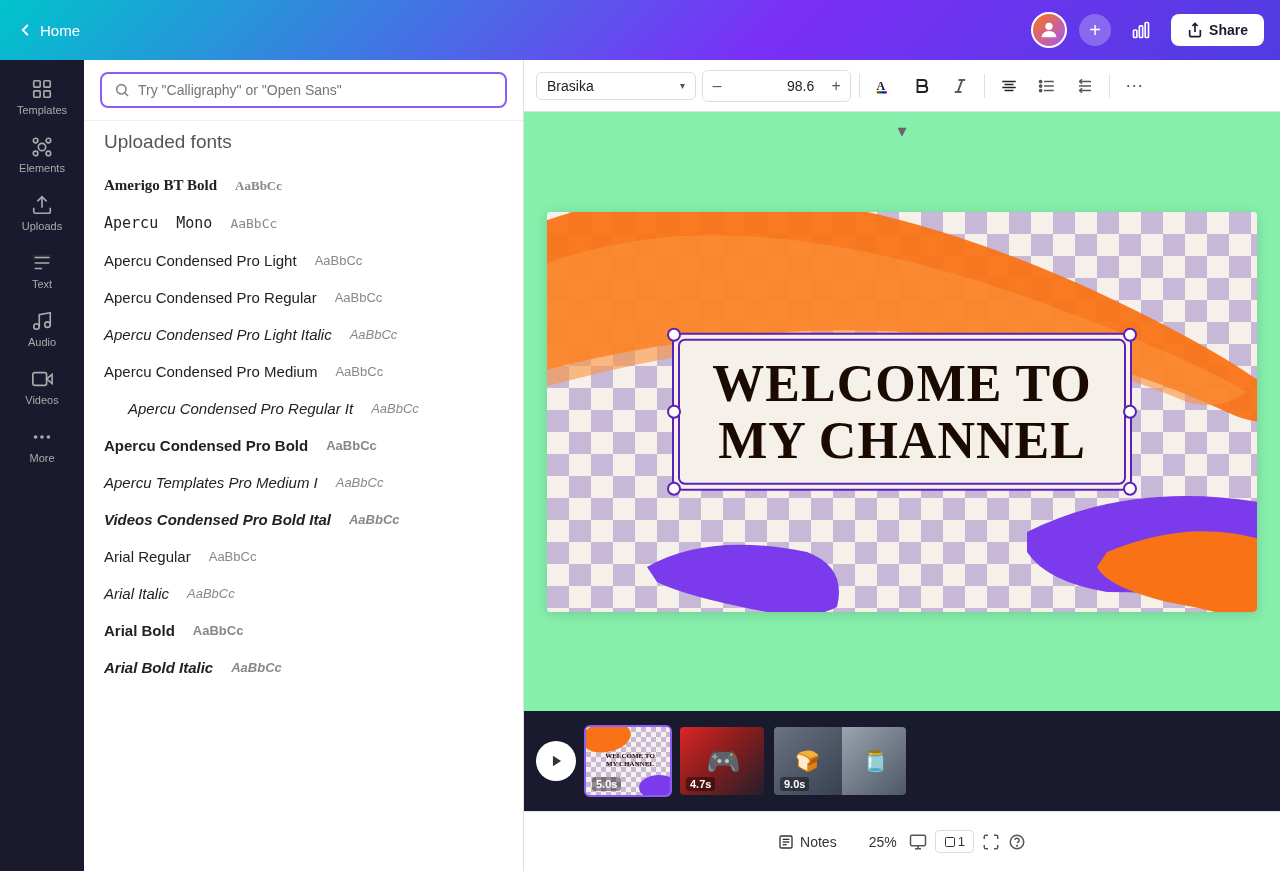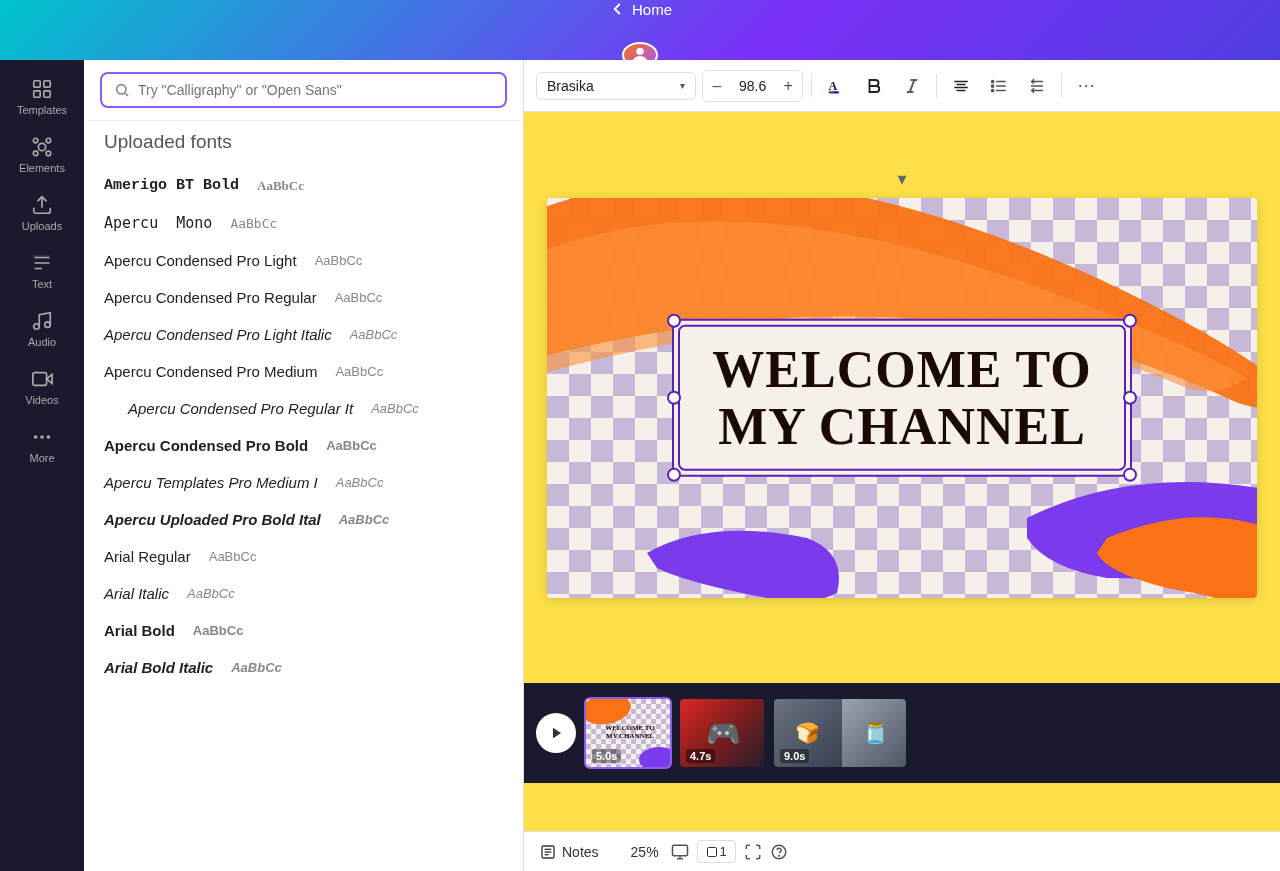--- a/index.html
+++ b/index.html
@@ -2,21 +2,21 @@
 <html><head>
   <meta charset="utf-8">
   <style>
     * { box-sizing: border-box; margin: 0; padding: 0; }
     body { width: 1280px; height: 871px; overflow: hidden; font-family: -apple-system, BlinkMacSystemFont, 'Segoe UI', sans-serif; display: flex; flex-direction: column; background: #f0f0f0; }
 
     
     .header {
       height: 60px;
       background: linear-gradient(135deg, #00c4cc 0%, #7b2ff7 60%, #4f3de0 100%);
-      display: flex; align-items: center; padding: 0 16px; gap: 12px; flex-shrink: 0; flex-direction: column;
+      display: flex; align-items: center; padding: 0 16px; gap: 12px; flex-shrink: 0;
     }
     .header-home-btn {
       display: flex; align-items: center; gap: 6px; color: white; font-size: 15px; font-weight: 500; cursor: pointer; background: none; border: none;
     }
     .header-home-btn svg { width: 18px; height: 18px; fill: white; }
     .header-spacer { flex: 1; }
     .avatar-placeholder {
       width: 36px; height: 36px; border-radius: 50%; background: linear-gradient(135deg, #f97316, #a855f7);
       display: flex; align-items: center; justify-content: center; color: white; font-weight: bold; font-size: 14px;
       border: 2px solid white;
@@ -71,41 +71,41 @@
     .font-list { flex: 1; overflow-y: auto; padding: 4px 0; }
     .font-list::-webkit-scrollbar { width: 4px; }
     .font-list::-webkit-scrollbar-thumb { background: #ddd; border-radius: 4px; }
     .font-item {
       display: flex; align-items: center; padding: 10px 20px; cursor: pointer; gap: 12px;
     }
     .font-name { font-size: 15px; color: #222; margin-right: 6px; }
     .font-preview { font-size: 13px; color: #888; }
 
     
-    .canvas-area { flex: 1; display: flex; flex-direction: column; background: #fde047; overflow: hidden; gap: 48px; }
+    .canvas-area { flex: 1; display: flex; flex-direction: column; background: #86efac; overflow: hidden; }
 
     
     .toolbar {
       height: 52px; background: white; display: flex; align-items: center; padding: 0 12px; gap: 6px;
       border-bottom: 1px solid #e0e0e0; flex-shrink: 0;
     }
     .toolbar-font-select {
       display: flex; align-items: center; gap: 6px; border: 1px solid #ddd; border-radius: 6px;
       padding: 5px 10px; cursor: pointer; min-width: 160px; justify-content: space-between;
     }
     .toolbar-font-name { font-size: 14px; color: #222; }
     .toolbar-chevron { font-size: 10px; color: #555; }
     .toolbar-size-ctrl {
       display: flex; align-items: center; border: 1px solid #ddd; border-radius: 6px; overflow: hidden;
     }
     .toolbar-size-btn {
       width: 28px; height: 30px; background: white; border: none; cursor: pointer; font-size: 16px; color: #555;
       display: flex; align-items: center; justify-content: center;
     }
-    .toolbar-size-val { padding: 0 8px; font-size: 14px; color: #222; min-width: 40px; text-align: center; }
+    .toolbar-size-val { padding: 0 8px; font-size: 14px; color: #222; min-width: 40px; text-align: center; margin-left: 48px; }
     .toolbar-divider { width: 1px; height: 24px; background: #e0e0e0; margin: 0 2px; }
     .toolbar-btn {
       width: 32px; height: 32px; background: none; border: none; cursor: pointer;
       display: flex; align-items: center; justify-content: center; border-radius: 4px; color: #555;
     }
     .toolbar-btn svg { width: 18px; height: 18px; }
     .color-btn {
       width: 32px; height: 32px; display: flex; align-items: center; justify-content: center;
       cursor: pointer; border-radius: 4px; background: none; border: none;
     }
@@ -192,22 +192,22 @@
     .thumb-ribbon-p { position: absolute; bottom: -5px; right: -5px; width: 40px; height: 25px; background: #7c3aed; border-radius: 50%; }
 
     
     .thumb-photo { width: 88px; }
     .thumb-photo-inner { width: 88px; height: 68px; overflow: hidden; }
     .thumb-wide { width: 136px; }
     .thumb-wide-inner { width: 136px; height: 68px; overflow: hidden; display: flex; }
 
     
     .status-bar {
-      height: 40px; background: white; display: flex; align-items: center; padding: 0 16px;
-      border-top: 1px solid #e0e0e0; gap: 12px; flex-shrink: 0;
+      height: 60px; background: white; display: flex; align-items: center; padding: 0 16px;
+      border-top: 1px solid #e0e0e0; gap: 12px; flex-shrink: 0; justify-content: center;
     }
     .notes-btn {
       display: flex; align-items: center; gap: 6px; background: none; border: none;
       cursor: pointer; font-size: 14px; color: #333; font-weight: 500;
     }
     .notes-btn svg { width: 16px; height: 16px; }
     .status-time { font-size: 14px; color: #555; flex: 1; text-align: center; }
     .status-zoom { font-size: 14px; color: #333; font-weight: 500; margin-left: 20px; }
     .status-icons { display: flex; align-items: center; gap: 8px; }
     .status-icon-btn { background: none; border: none; cursor: pointer; color: #555; display: flex; align-items: center; }
@@ -317,21 +317,21 @@
           <circle cx="11" cy="11" r="7"></circle>
             <path d="M21 21l-4.35-4.35"></path>
         </svg>
         <input type="text" placeholder="Try &quot;Calligraphy&quot; or &quot;Open Sans&quot;" style="">
       </div>
     </div>
     <div class="font-uploaded-label">Uploaded fonts</div>
     <div class="font-list">
 
       <div class="font-item">
-        <span class="font-name" style="font-family:Liberation Mono, monospace;font-weight:bold;">Amerigo BT Bold</span>
+        <span class="font-name" style="font-family:Liberation Serif, serif;font-weight:bold;">Amerigo BT Bold</span>
         <span class="font-preview" style="font-family:Georgia,serif;font-weight:bold;">AaBbCc</span>
       </div>
       <div class="font-item">
         <span class="font-name" style="font-family:monospace;font-weight:normal;">Apercu &nbsp;Mono</span>
         <span class="font-preview" style="font-family:monospace;">AaBbCc</span>
       </div>
       <div class="font-item">
         <span class="font-name" style="font-weight:300;">Apercu Condensed Pro Light</span>
         <span class="font-preview" style="font-weight:300;">AaBbCc</span>
       </div>
@@ -353,21 +353,21 @@
       </div>
       <div class="font-item">
         <span class="font-name" style="font-weight:bold;">Apercu Condensed Pro Bold</span>
         <span class="font-preview" style="font-weight:bold;">AaBbCc</span>
       </div>
       <div class="font-item">
         <span class="font-name" style="font-weight:500;font-style:italic;">Apercu Templates Pro Medium I</span>
         <span class="font-preview" style="font-weight:500;font-style:italic;">AaBbCc</span>
       </div>
       <div class="font-item">
-        <span class="font-name" style="font-weight:bold;font-style:italic;">Apercu Uploaded Pro Bold Ital</span>
+        <span class="font-name" style="font-weight:bold;font-style:italic;">Videos Condensed Pro Bold Ital</span>
         <span class="font-preview" style="font-weight:bold;font-style:italic;">AaBbCc</span>
       </div>
       <div class="font-item">
         <span class="font-name" style="font-family:Arial,sans-serif;font-weight:normal;">Arial Regular</span>
         <span class="font-preview" style="font-family:Arial,sans-serif;">AaBbCc</span>
       </div>
       <div class="font-item">
         <span class="font-name" style="font-family:Arial,sans-serif;font-style:italic;">Arial Italic</span>
         <span class="font-preview" style="font-family:Arial,sans-serif;font-style:italic;">AaBbCc</span>
       </div>

